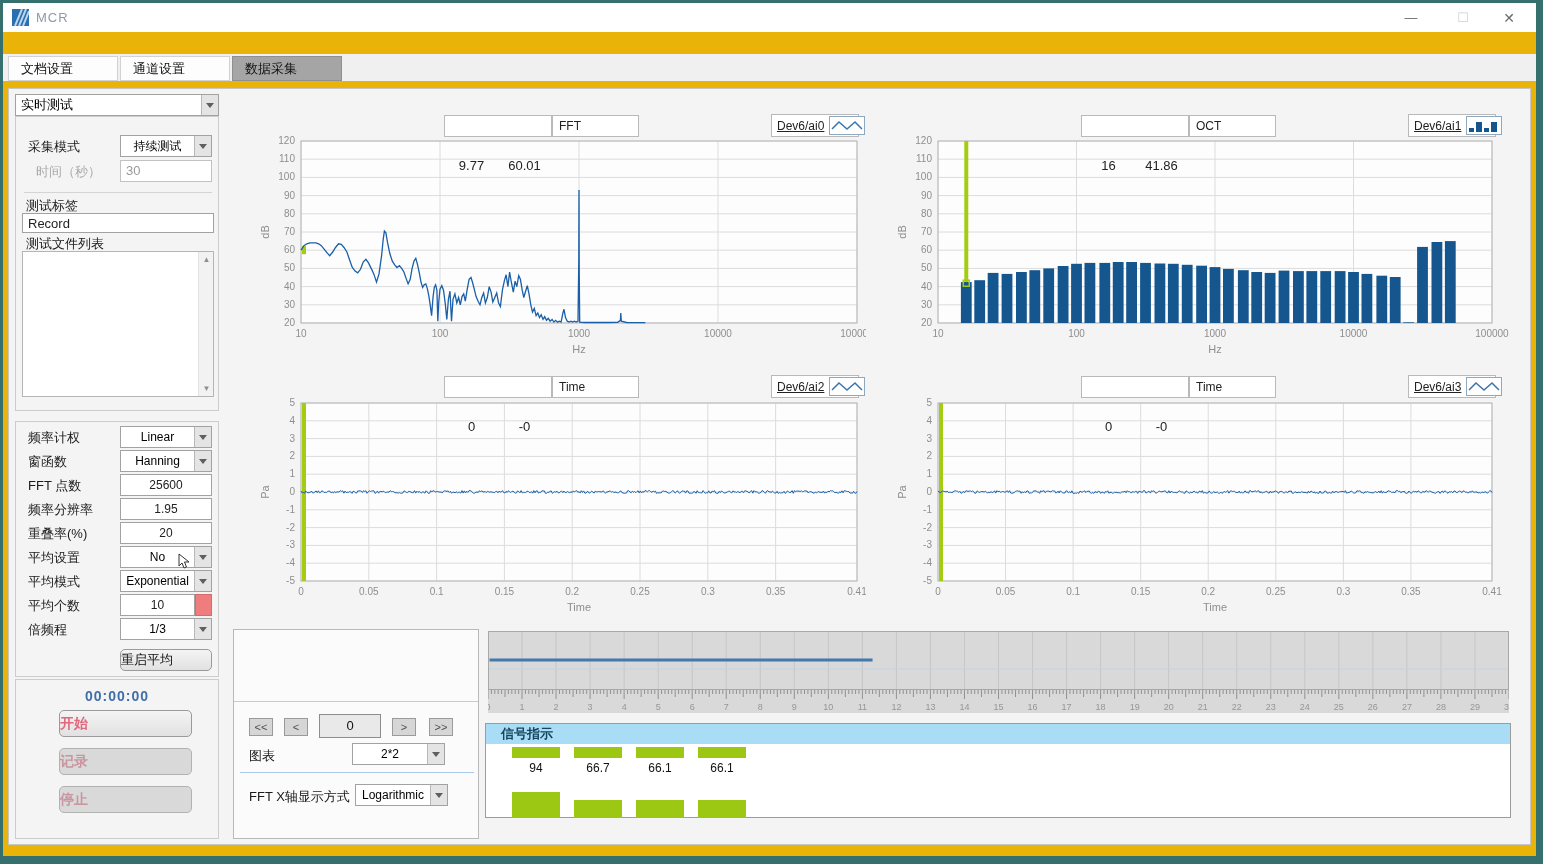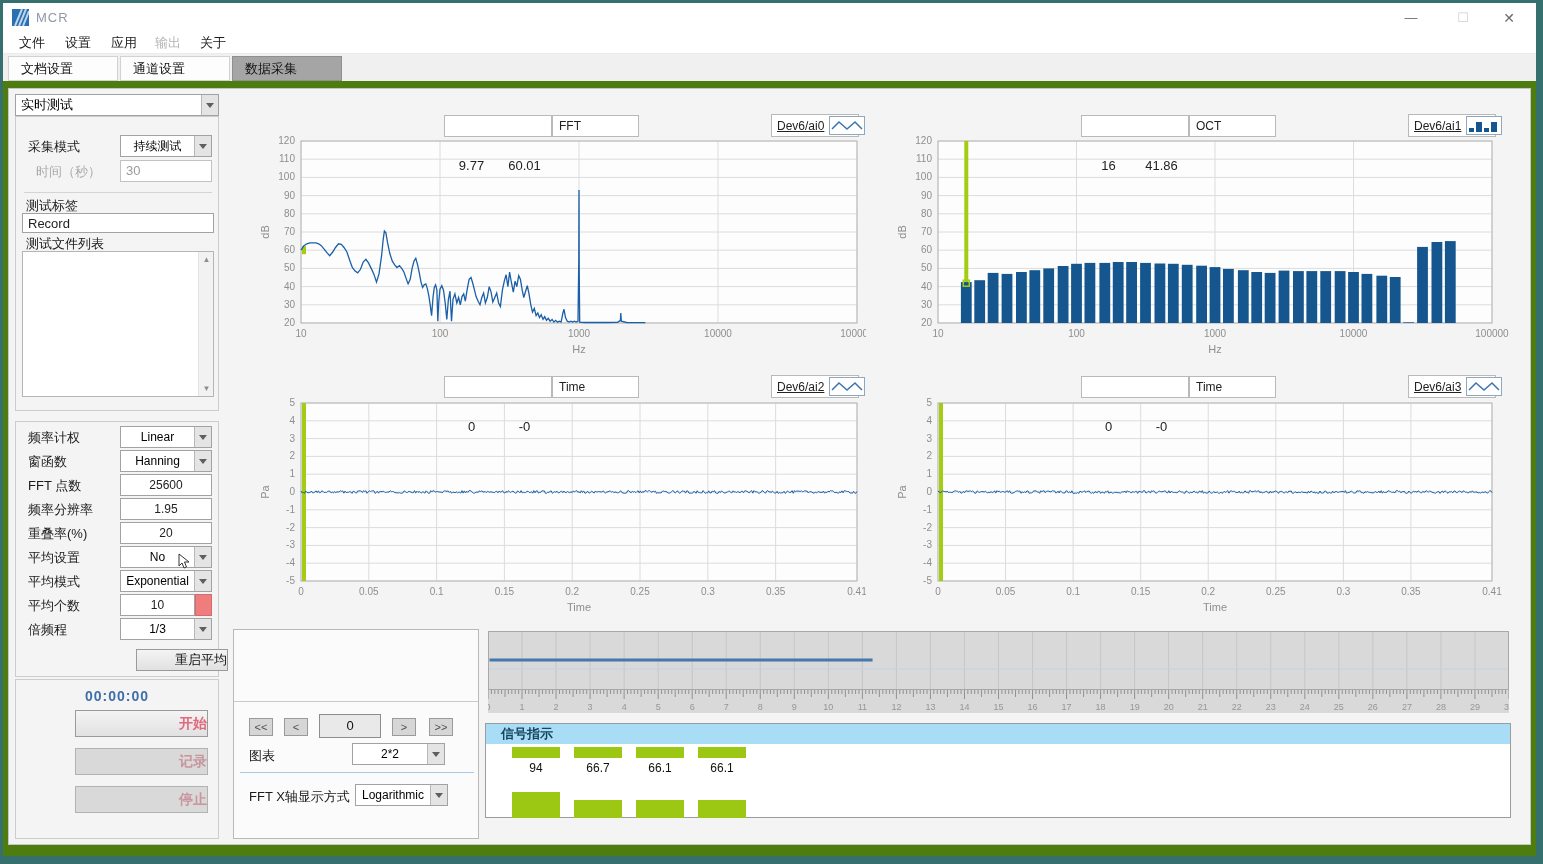--- a/index.html
+++ b/index.html
@@ -1,18 +1,18 @@
 <!DOCTYPE html>
 <html><head>
 <meta charset="utf-8">
 <style>
   * { margin:0; padding:0; box-sizing:border-box; }
   html,body { width:1543px; height:864px; font-family:"Liberation Sans", sans-serif; }
   .frame { position:relative; width:1543px; height:864px; background:#35706f; overflow:hidden; }
-  .window { position:absolute; left:3px; top:3px; width:1533px; height:853px; background:#4d7c0f; }
+  .window { position:absolute; left:3px; top:3px; width:1533px; height:853px; background:#eab308; }
 
   
   .titlebar { position:absolute; left:0; top:0; width:100%; height:29px; background:#ffffff; }
   .app-icon { position:absolute; left:9px; top:6px; width:17px; height:17px; }
   .app-title { position:absolute; left:33px; top:7px; font-size:13px; color:#8d9aa9; letter-spacing:1px; }
   .win-controls { position:absolute; right:0; top:0; height:29px; }
   .win-btn { position:absolute; top:4px; width:30px; height:22px; text-align:center; line-height:22px; font-size:13px; color:#6a6a6a; }
   .win-min { right:110px; }
   .win-max { right:58px; color:#d0d0d0; }
   .win-close { right:12px; font-size:14px; }
@@ -39,21 +39,21 @@
   .select .val.left { text-align:left; padding-left:5px; font-size:13px; }
   .select .chev { width:17px; background:#e4e4e4; border-left:1px solid #b8b8b8; display:flex; align-items:center; justify-content:center; }
   .select .chev i { display:block; width:0; height:0; border:4px solid transparent; border-top:5px solid #5f5f5f; margin-top:5px; }
   .field { position:absolute; background:#fff; border:1px solid #a2a2a2; font-size:12px; line-height:20px; text-align:center; color:#222; }
   .field.left { text-align:left; padding-left:5px; font-size:13px; }
   .field.dis { color:#9a9a9a; border-color:#c2c2c2; }
   .divider { position:absolute; height:1px; background:#d4d4d4; }
   .listbox { position:absolute; background:#fff; border:1px solid #b5b5b5; }
   .sb-track { position:absolute; right:0; top:0; width:15px; height:100%; background:#f2f2f2; border-left:1px solid #e2e2e2; }
   .sb-arrow { position:absolute; left:0; width:15px; height:15px; font-size:8px; color:#8f8f8f; text-align:center; line-height:15px; }
-  .btn { position:absolute; background:linear-gradient(#f4f4f4,#e1e1e1); border:1px solid #9a9a9a; font-size:13px; color:#111; text-align:right; border-radius:0;margin-left:16px; }
+  .btn { position:absolute; background:linear-gradient(#f4f4f4,#e1e1e1); border:1px solid #9a9a9a; font-size:13px; color:#111; text-align:left; border-radius:5px; }
   .btn.start { color:#e0697e; font-weight:bold; font-size:14px; }
   .btn.disbtn { background:#d9d9d9; border-color:#b2b2b2; color:#c9959e; font-weight:bold; font-size:14px; }
   .timer { position:absolute; width:100%; text-align:center; color:#3f6fa8; font-weight:bold; font-size:14px; letter-spacing:1px; }
   .redflag { position:absolute; background:#ef7d7d; border:1px solid #d96a6a; }
   .cursor-arrow { position:absolute; z-index:5; }
 
   
   .chart-panel { position:absolute; }
   .plot { position:absolute; left:0; top:0; }
   .hdr { position:absolute; background:#fff; border:1px solid #b9b9b9; font-size:13px; color:#222; }
@@ -92,27 +92,20 @@
           </svg>
     </span>
     <span class="app-title">MCR</span>
     <div class="win-controls">
       <span class="win-btn win-min">—</span>
       <span class="win-btn win-max">☐</span>
       <span class="win-btn win-close">✕</span>
     </div>
   </div>
 
-  <div class="menubar">
-    <span class="menu-item" style="left:12px">文件</span>
-    <span class="menu-item" style="left:58px">设置</span>
-    <span class="menu-item" style="left:104px">应用</span>
-    <span class="menu-item disabled" style="left:148px">输出</span>
-    <span class="menu-item" style="left:193px">关于</span>
-  </div>
 
   <div class="tabbar">
     <div class="tab" style="left:5px">文档设置</div>
     <div class="tab" style="left:117px">通道设置</div>
     <div class="tab active" style="left:229px">数据采集</div>
   </div>
 
   <div class="main">
 
     <div class="select" style="left:6px;top:5px;width:204px;height:22px">

